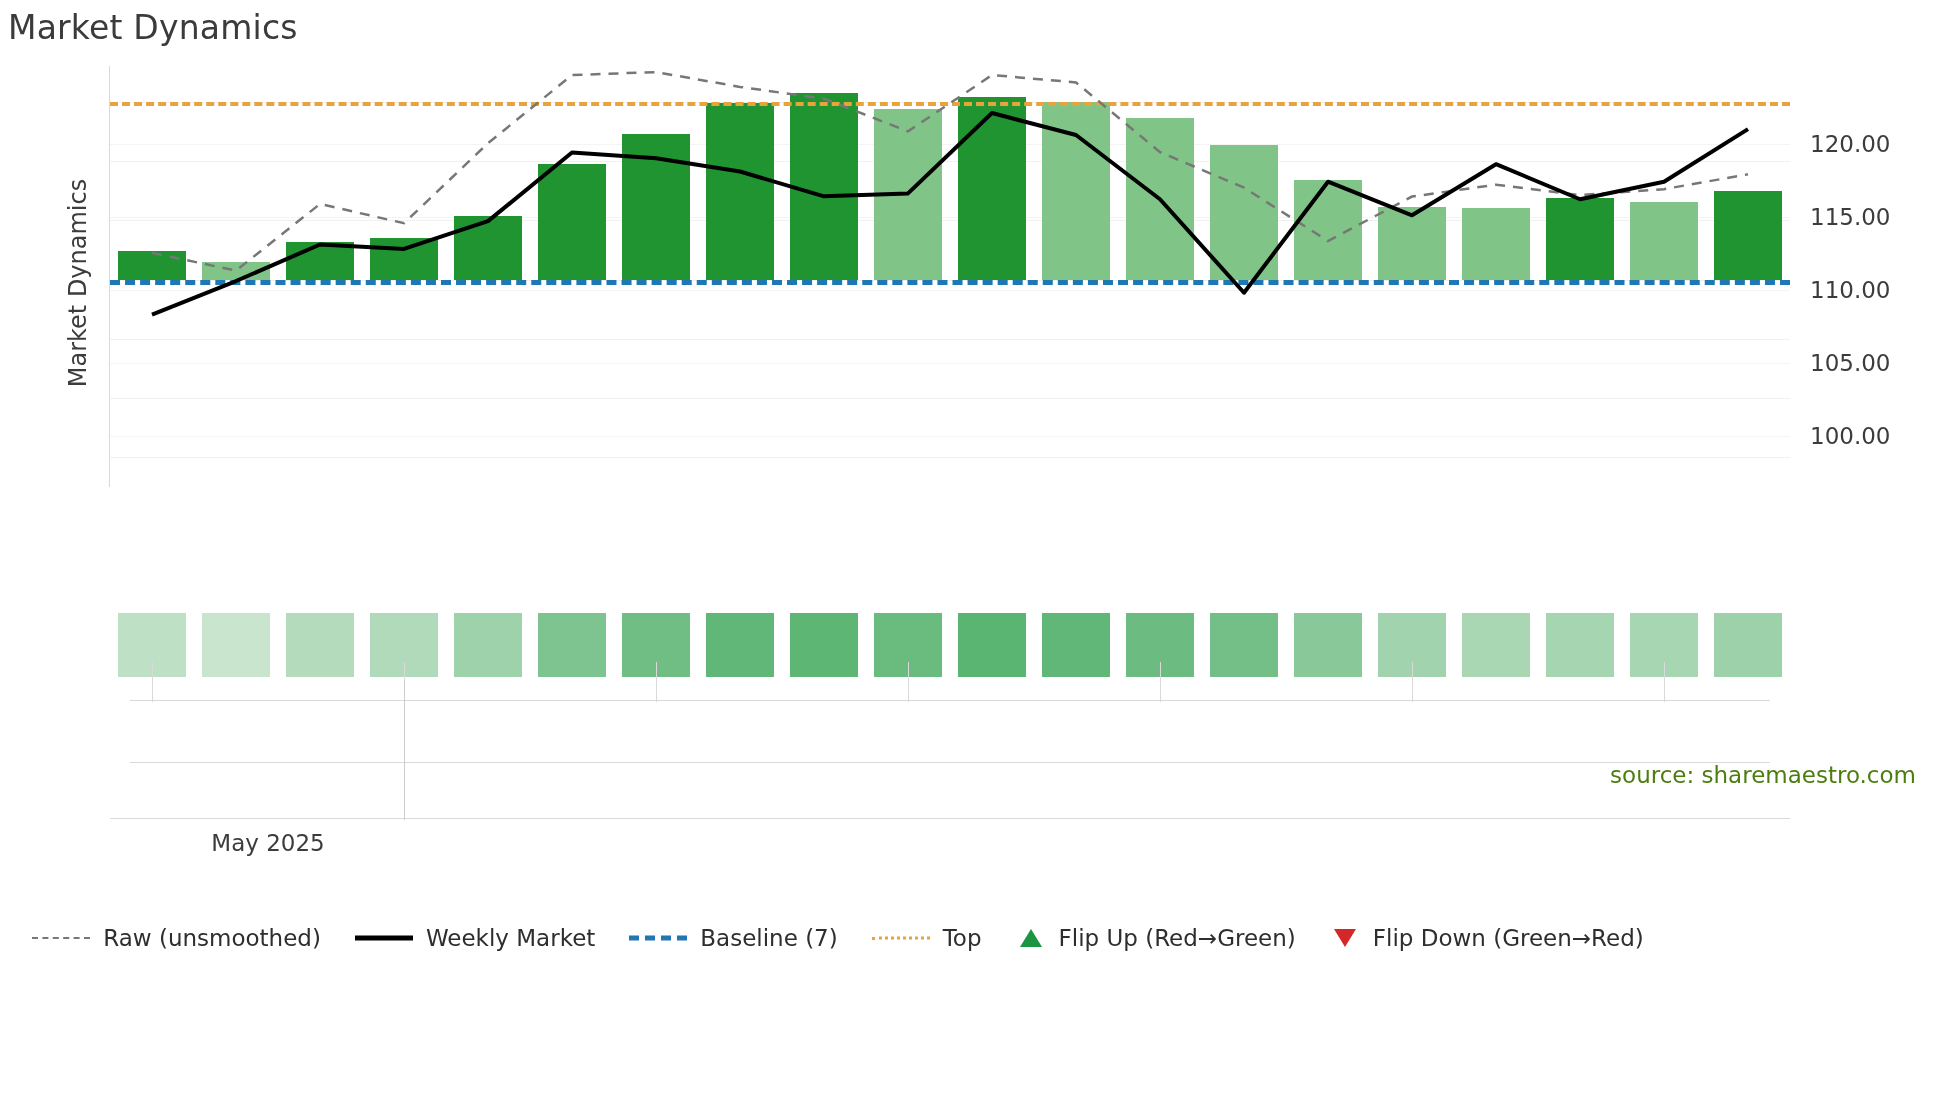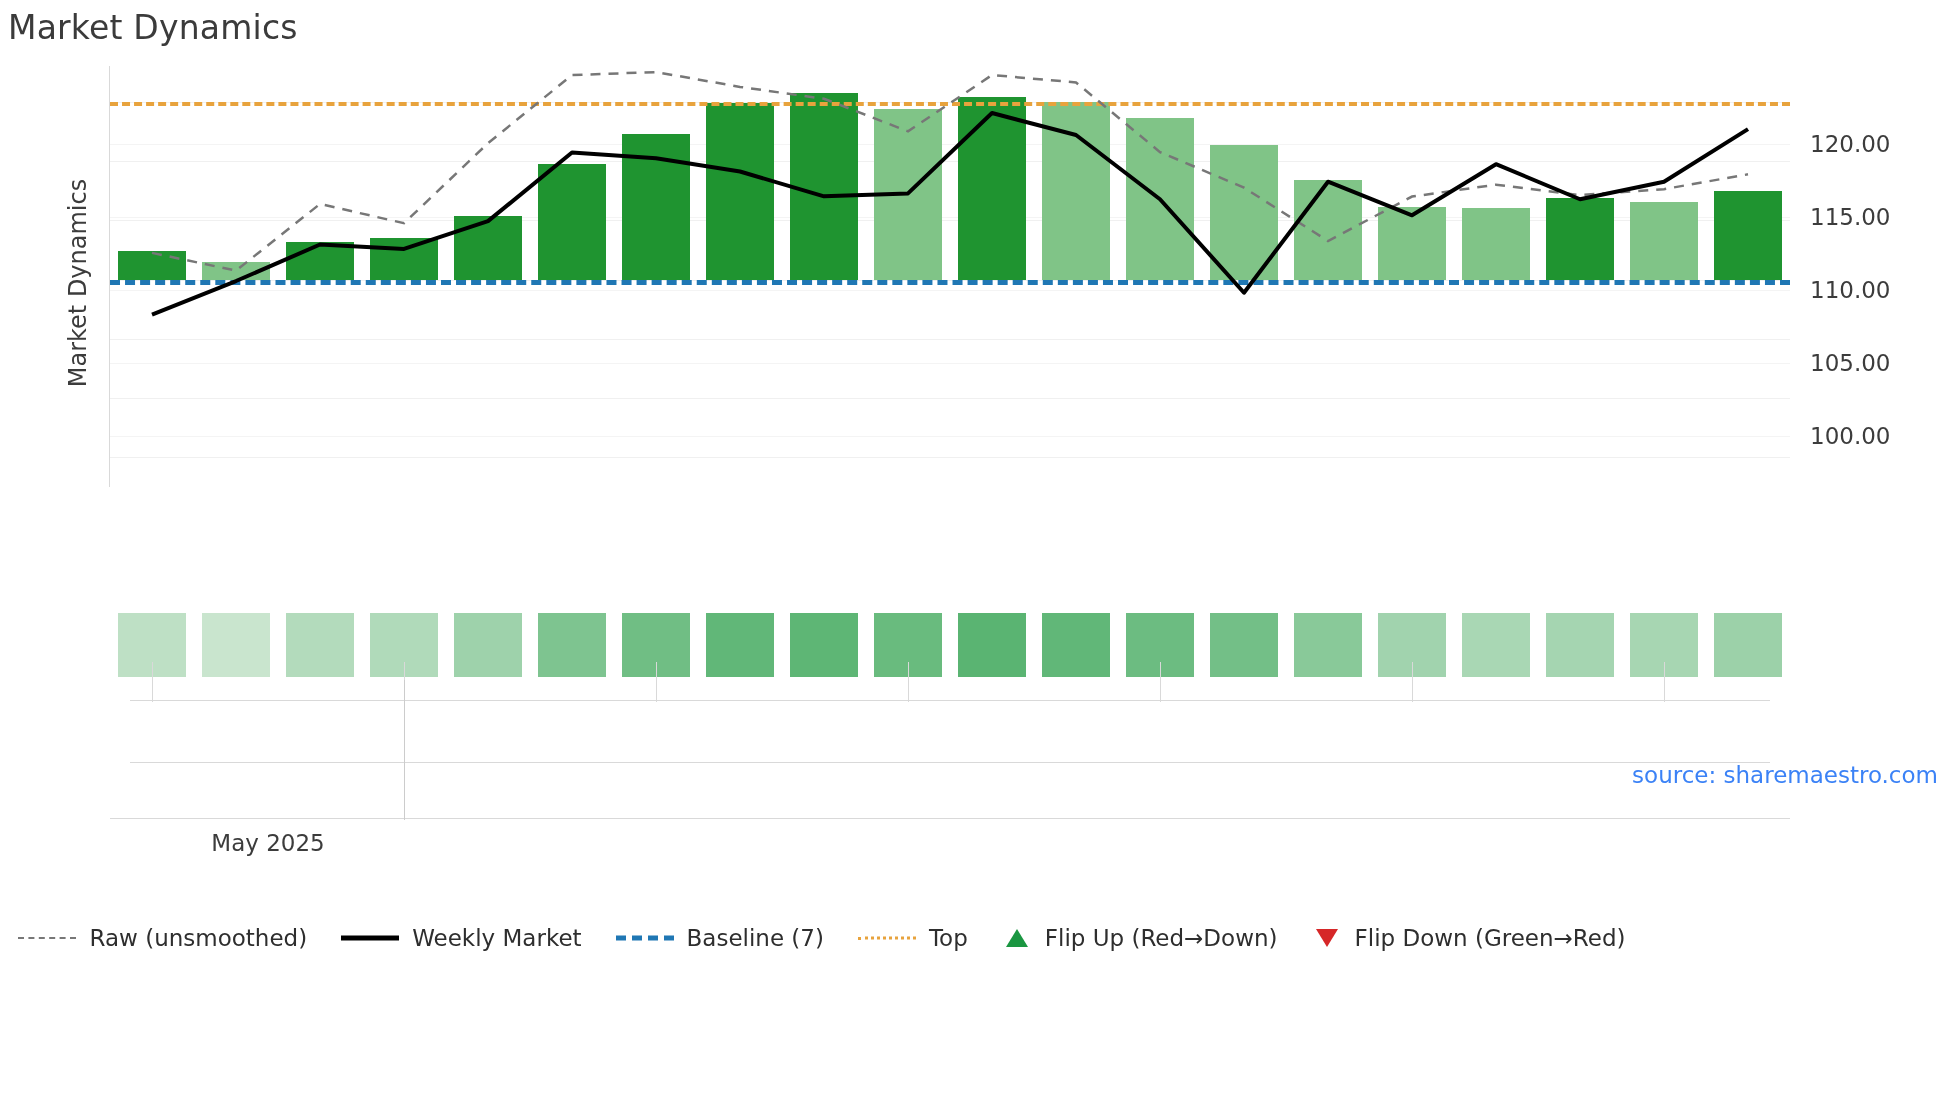--- a/index.html
+++ b/index.html
@@ -137,24 +137,24 @@
     height: 1px;
     background: #d9d9d9;
   }
   #lower-grid .vtick {
     position: absolute;
     width: 1px;
     background: #d9d9d9;
   }
   #source-note {
     position: absolute;
-    right: 22px;
+    right: 44px;
     top: 762px;
     font-size: 23px;
-    color: #3b82f6;
+    color: #4d7c0f;
     white-space: nowrap;
   }
   #xtick-label {
     position: absolute;
     left: 268px;
     top: 830px;
     font-size: 23px;
     color: #3c3c3c;
     transform: translateX(-50%);
     white-space: nowrap;
@@ -163,20 +163,21 @@
   
   #legend {
     position: absolute;
     left: 0;
     top: 925px;
     width: 1644px;
     display: flex;
     justify-content: center;
     align-items: center;
     gap: 34px;
+    padding-left: 16px;
   }
   .legend-item {
     display: flex;
     align-items: center;
     gap: 13px;
   }
   .legend-label {
     font-size: 23px;
     color: #2e2e2e;
     white-space: nowrap;
@@ -341,21 +342,21 @@
     <div class="legend-item">
       <div class="swatch">
         <div class="ln" style="border-top: 3px dotted rgb(232, 163, 61);"></div>
       </div>
       <span class="legend-label">Top</span>
     </div>
     <div class="legend-item">
       <div class="swatch marker">
         <div class="tri-up" style="border-bottom-color: rgb(26, 150, 65);"></div>
       </div>
-      <span class="legend-label">Flip Up (Red→Down)</span>
+      <span class="legend-label">Flip Up (Red→Green)</span>
     </div>
     <div class="legend-item">
       <div class="swatch marker">
         <div class="tri-down" style="border-top-color: rgb(214, 39, 40);"></div>
       </div>
       <span class="legend-label">Flip Down (Green→Red)</span>
     </div>
   </div>
 
 </body></html>

